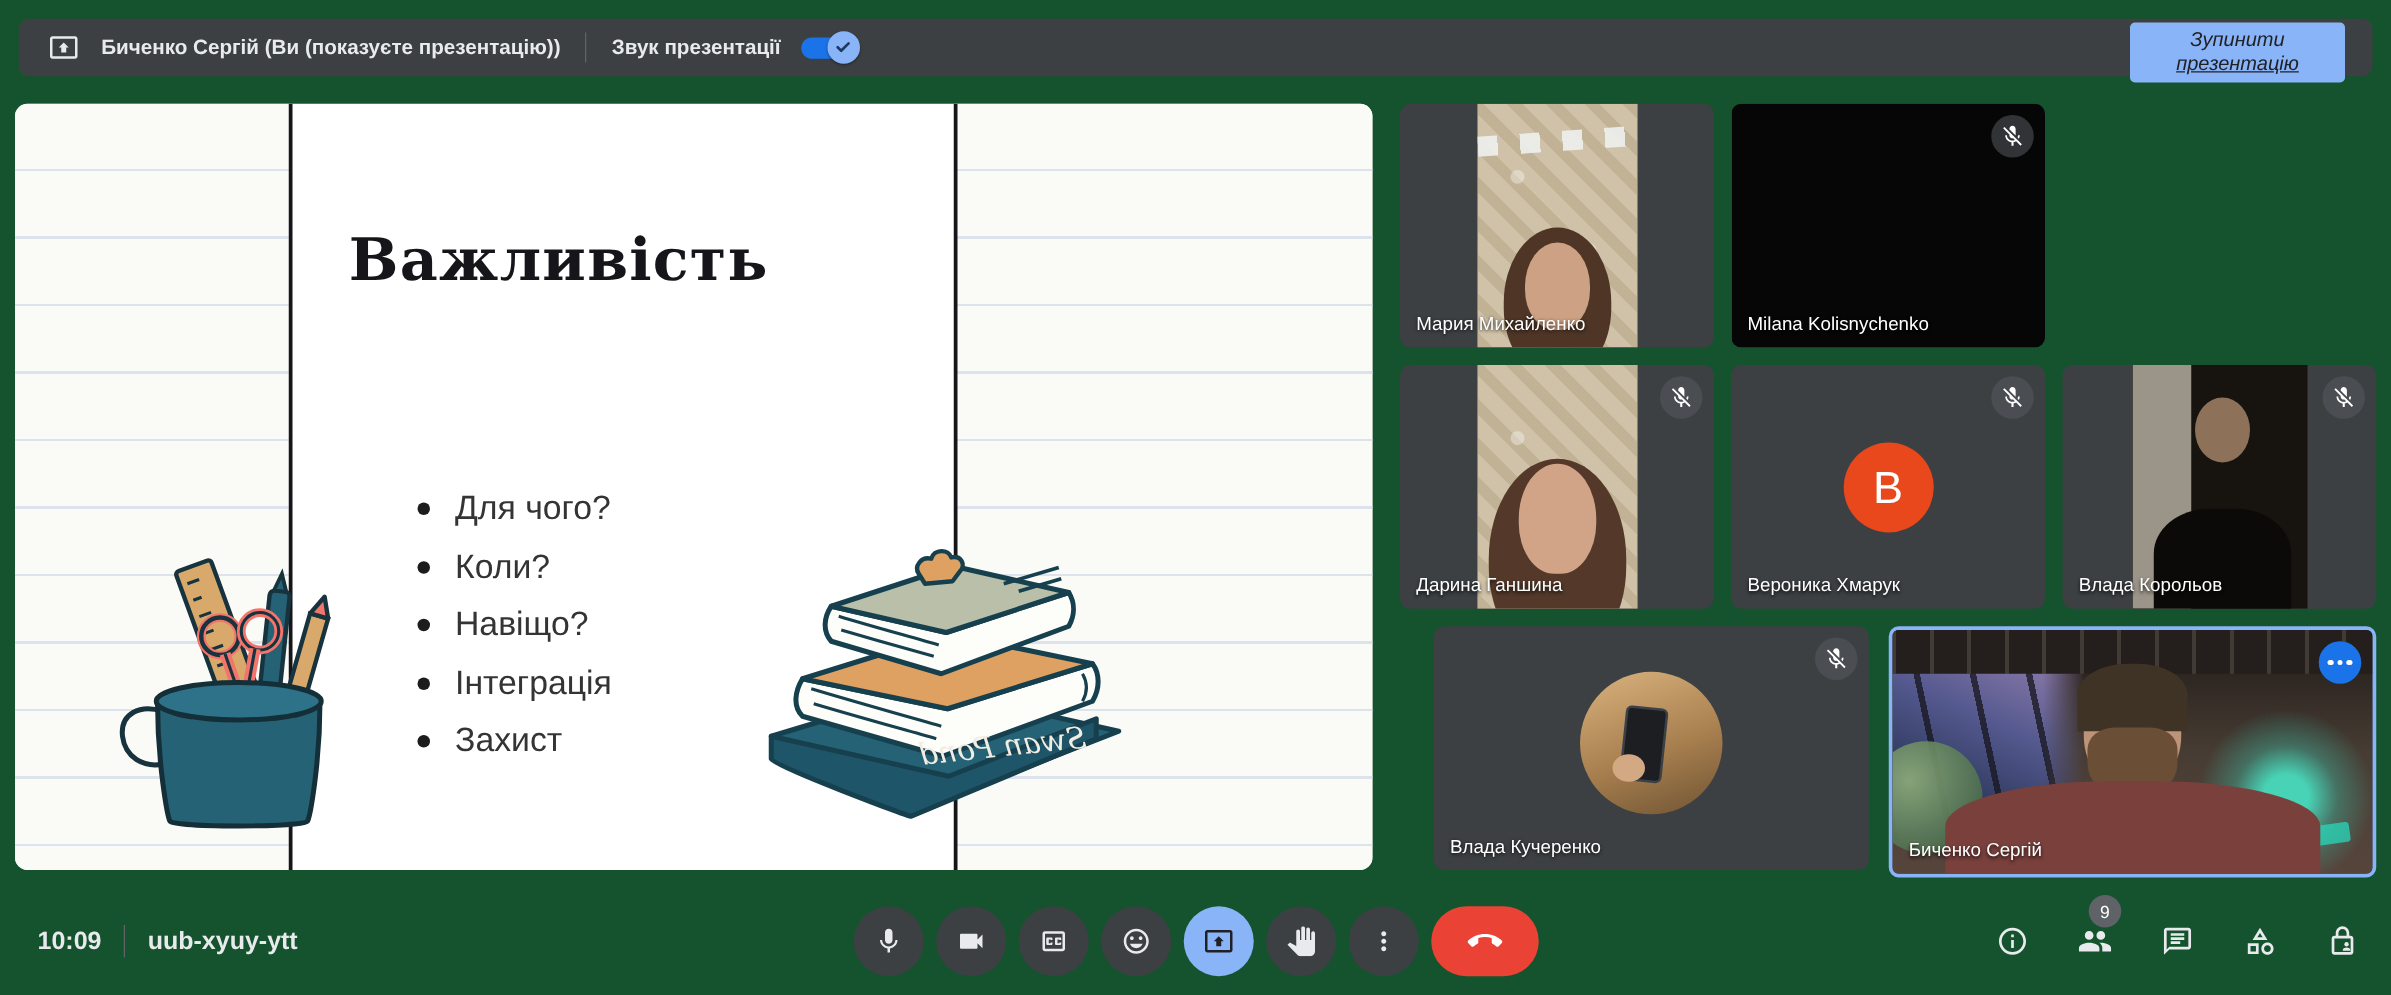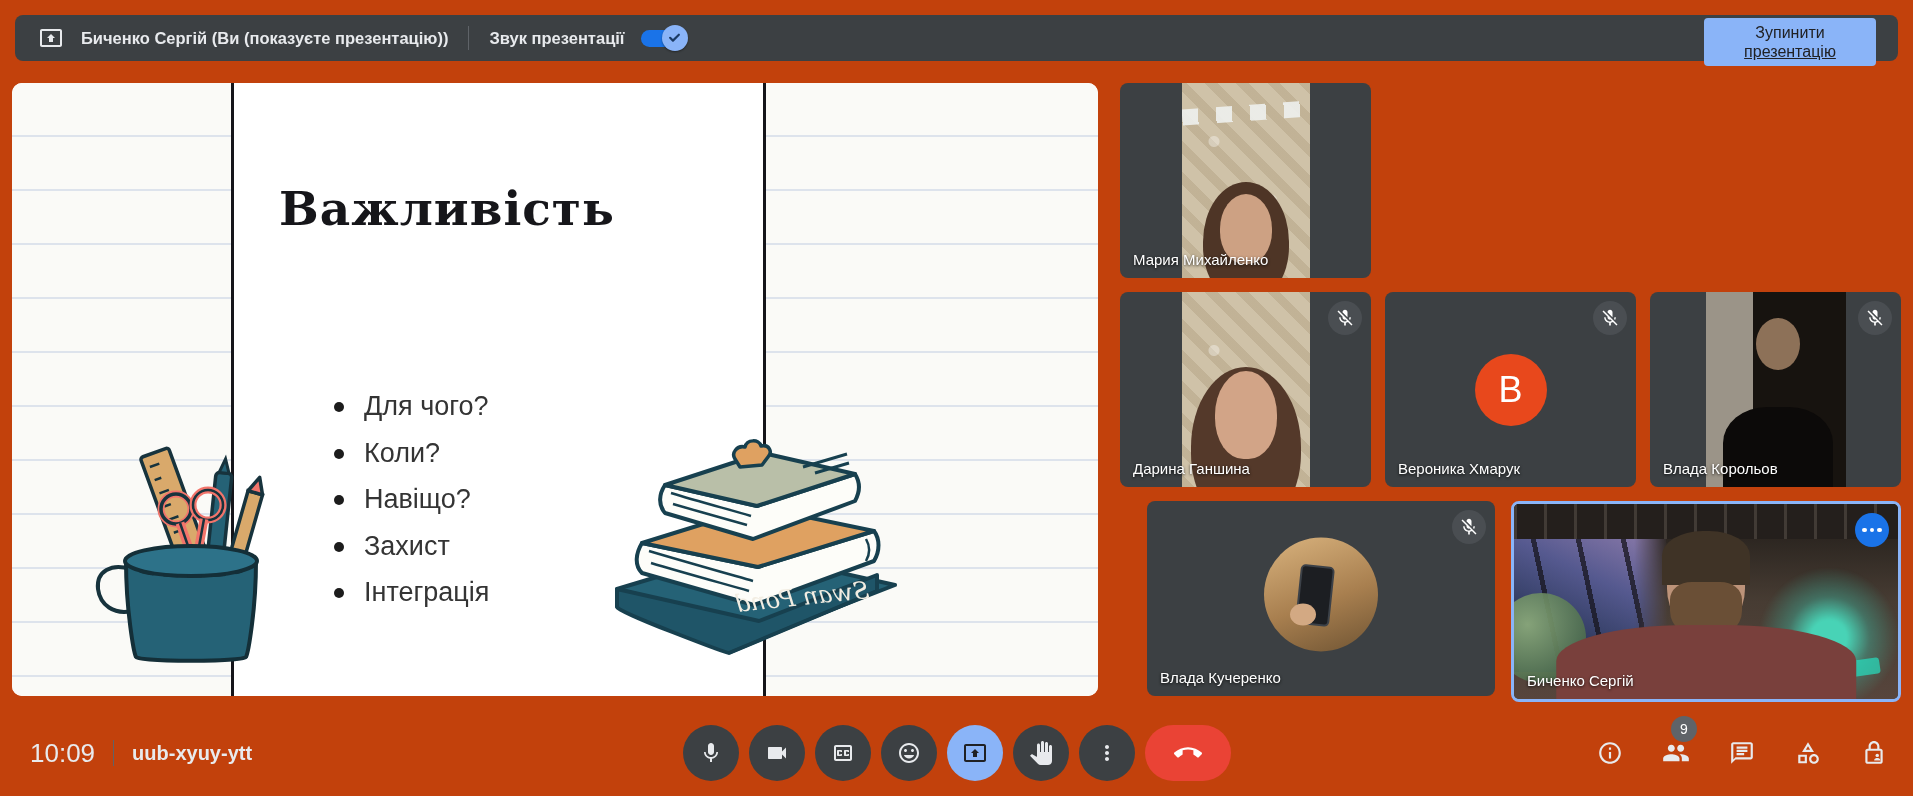--- a/index.html
+++ b/index.html
@@ -1,33 +1,33 @@
 <!DOCTYPE html>
 <html><head>
 <meta charset="utf-8">
 <style>
   html,body{margin:0;padding:0;background:#202124;}
-  #app{position:relative;width:1913px;height:796px;background:#c2410c;overflow:hidden;
+  #app{position:relative;width:1913px;height:796px;background:#14532d;overflow:hidden;
        font-family:"Liberation Sans","DejaVu Sans",sans-serif;-webkit-font-smoothing:antialiased;}
 
   
   .topbar{position:absolute;left:15px;top:15px;width:1883px;height:46px;background:#3c4043;
           border-radius:8px;display:flex;align-items:center;color:#e8eaed;}
   .topbar .present-ic{margin-left:24px;display:flex;align-items:center;}
   .topbar .presenter{margin-left:18px;font-size:16.5px;font-weight:700;color:#e8eaed;white-space:nowrap;}
   .topbar .vdiv{width:1px;height:24px;background:#5f6368;margin:0 20px;}
   .topbar .audio-label{font-size:16.5px;font-weight:700;color:#e8eaed;}
   .toggle{position:relative;width:44px;height:19px;margin-left:16px;cursor:pointer;}
   .toggle .track{position:absolute;left:0;top:1px;width:44px;height:17px;border-radius:9px;background:#1a73e8;}
   .toggle .thumb{position:absolute;right:-3px;top:-4px;width:26px;height:26px;border-radius:50%;
                  background:#8ab4f8;display:flex;align-items:center;justify-content:center;
                  box-shadow:0 1px 2px rgba(0,0,0,.4);}
   .stop-btn{position:absolute;right:22px;top:3px;width:172px;min-height:40px;background:#8ab4f8;border:none;
             border-radius:4px;color:#202124;font-size:16px;line-height:19px;padding:5px 10px;
-            font-family:inherit;text-align:center;cursor:pointer;}
+            font-family:inherit;text-align:center;cursor:pointer;font-style:italic;}
   .stop-btn .l2{text-decoration:underline;}
 
   
   .slide{position:absolute;left:12px;top:83px;width:1086px;height:613px;background:#ffffff;
          border-radius:10px;overflow:hidden;}
   .paper{position:absolute;top:0;height:100%;background-color:#fafaf7;
          background-image:repeating-linear-gradient(to bottom,transparent 0 52px,#dde3ec 52px 54px);}
   .paper.left{left:0;width:219px;}
   .paper.right{left:753px;width:333px;}
   .vline{position:absolute;top:0;width:3px;height:100%;background:#15151a;}
@@ -121,21 +121,21 @@
      border-radius:30% 30% 50% 50%;background:#6a4f36;z-index:3;}
   .space .b-body{position:absolute;left:50%;bottom:-8px;transform:translateX(-50%);width:78%;height:42%;
      border-radius:44% 44% 0 0;background:#79403c;z-index:4;}
   .more-btn{position:absolute;top:9px;right:9px;width:34px;height:34px;border-radius:50%;background:#1a73e8;
      display:flex;align-items:center;justify-content:center;gap:3px;z-index:7;cursor:pointer;border:none;}
   .more-btn .dot{width:4.5px;height:4.5px;border-radius:50%;background:#fff;}
 
   
   .bottombar{position:absolute;left:0;top:710px;width:100%;height:86px;}
   .meet-info{position:absolute;left:30px;top:0;height:86px;display:flex;align-items:center;color:#e8eaed;}
-  .meet-info .time{font-size:26px;font-weight:400;}
+  .meet-info .time{font-size:20px;font-weight:700;}
   .meet-info .sep{width:1px;height:26px;background:#5f6368;margin:0 18px;}
   .meet-info .code{font-size:20px;font-weight:700;}
   .controls{position:absolute;left:50%;top:15px;transform:translateX(-50%);display:flex;gap:10px;align-items:center;}
   .cbtn{width:56px;height:56px;border-radius:50%;background:#3c4043;border:none;display:flex;
         align-items:center;justify-content:center;cursor:pointer;padding:0;}
   .cbtn.active{background:#8ab4f8;}
   .cbtn.endcall{width:86px;border-radius:28px;background:#ea4335;}
   .panel-btns{position:absolute;right:24px;top:0;height:86px;display:flex;align-items:center;gap:36px;}
   .pbtn{position:relative;width:30px;height:30px;background:none;border:none;display:flex;
         align-items:center;justify-content:center;cursor:pointer;padding:0;}
@@ -176,22 +176,22 @@
     <div class="paper right"></div>
     <div class="vline l1"></div>
     <div class="vline l2"></div>
 
     <div class="slide-title">Важливість</div>
 
     <ul class="bullets">
       <li>Для чого?</li>
       <li>Коли?</li>
       <li>Навіщо?</li>
+      <li>Інтеграція</li>
       <li>Захист</li>
-      <li>Інтеграція</li>
     </ul>
 
     <svg class="illus cup" width="220" height="250" viewBox="0 0 220 250">
 
       <g transform="rotate(-20 95 100)">
         <rect x="82" y="28" width="30" height="115" rx="3" fill="#d9a96b" stroke="#17333d" stroke-width="3.5"></rect>
         <path d="M88 40h10M88 54h7M88 68h10M88 82h7M88 96h10M88 110h7" stroke="#17333d" stroke-width="2.5"></path>
       </g>
 
       <g transform="rotate(16 160 120)">
@@ -252,20 +252,29 @@
 
       <div class="tile">
         <div class="vid pill wallpaper">
           <div class="garland"></div>
           <div class="head m-hair"></div>
           <div class="head m-face"></div>
         </div>
         <span class="name">Мария Михайленко</span>
       </div>
 
+      <div class="tile">
+        <div class="vid full blackvid"></div>
+        <span class="micoff">
+          <svg width="20" height="20" viewBox="0 0 24 24">
+              <path fill="#fff" d="M19 11h-1.7c0 .74-.16 1.43-.43 2.05l1.23 1.23c.56-.98.9-2.09.9-3.28zm-4.02.17c0-.06.02-.11.02-.17V5c0-1.66-1.34-3-3-3S9 3.34 9 5v.18l5.98 5.99zM4.27 3L3 4.27l6.01 6.01V11c0 1.66 1.33 3 2.99 3 .22 0 .44-.03.65-.08l1.66 1.66c-.71.33-1.5.52-2.31.52-2.76 0-5.3-2.1-5.3-5.1H5c0 3.41 2.72 6.23 6 6.72V21h2v-3.28c.91-.13 1.77-.45 2.54-.9L19.73 21 21 19.73 4.27 3z"></path>
+            </svg>
+        </span>
+        <span class="name">Milana Kolisnychenko</span>
+      </div>
 
     </div>
 
     <div class="vrow">
 
       <div class="tile">
         <div class="vid pill wallpaper">
           <div class="head d-hair"></div>
           <div class="head d-face"></div>
         </div>

